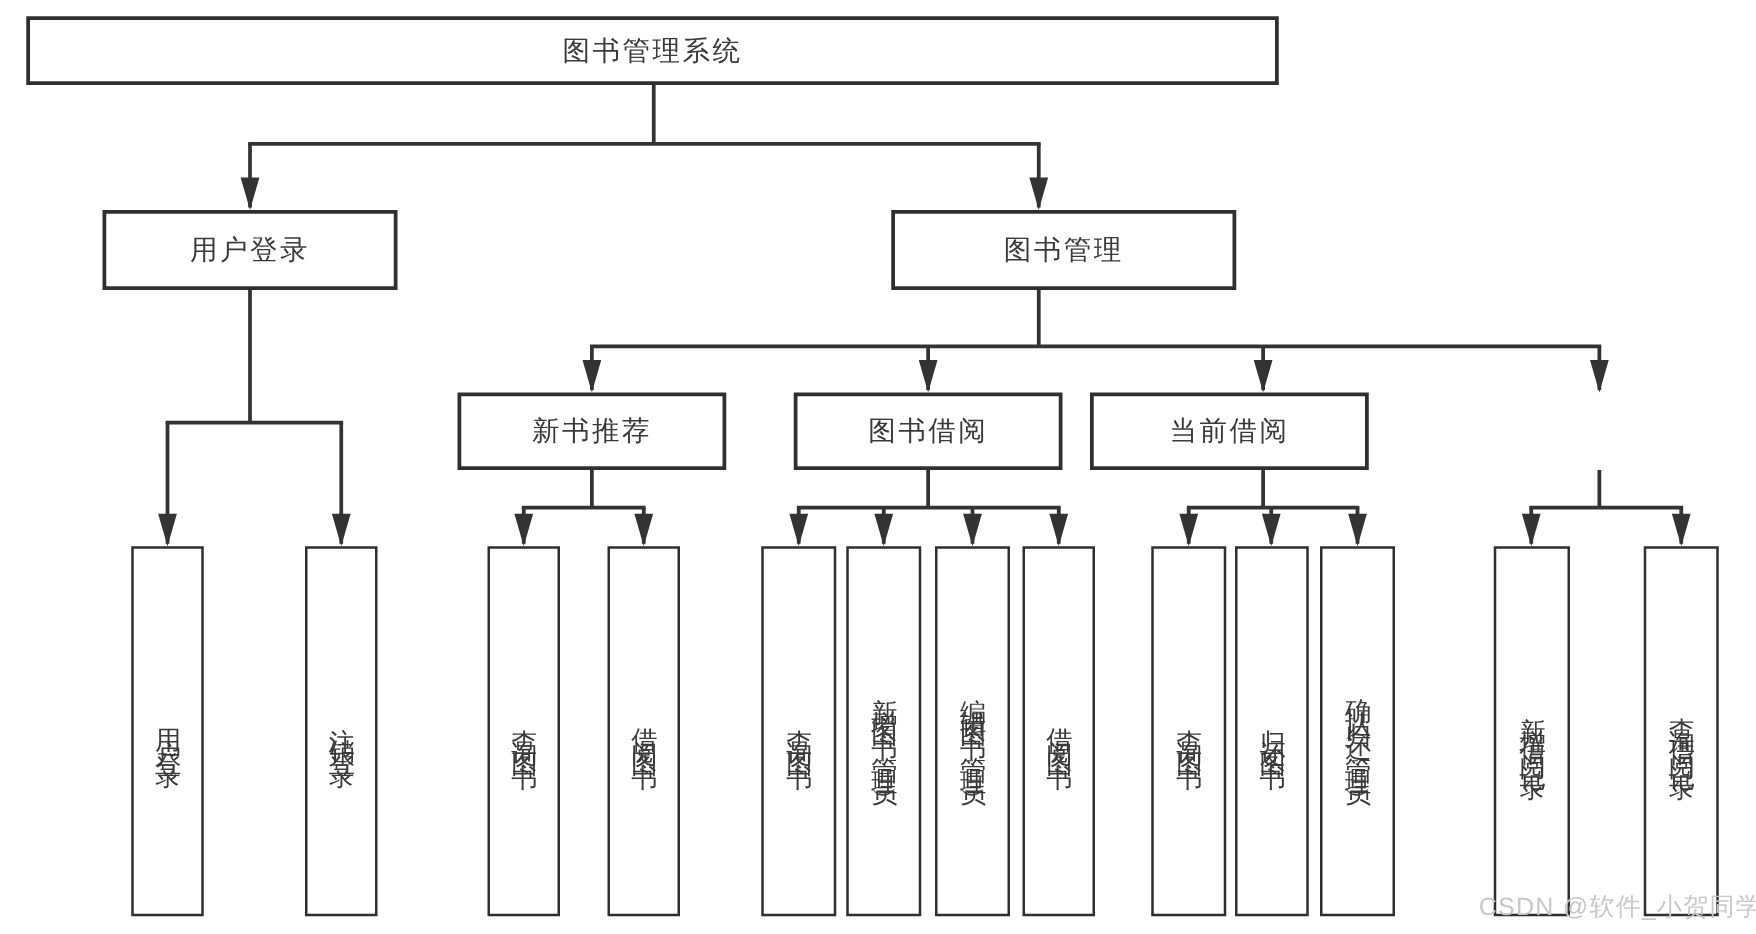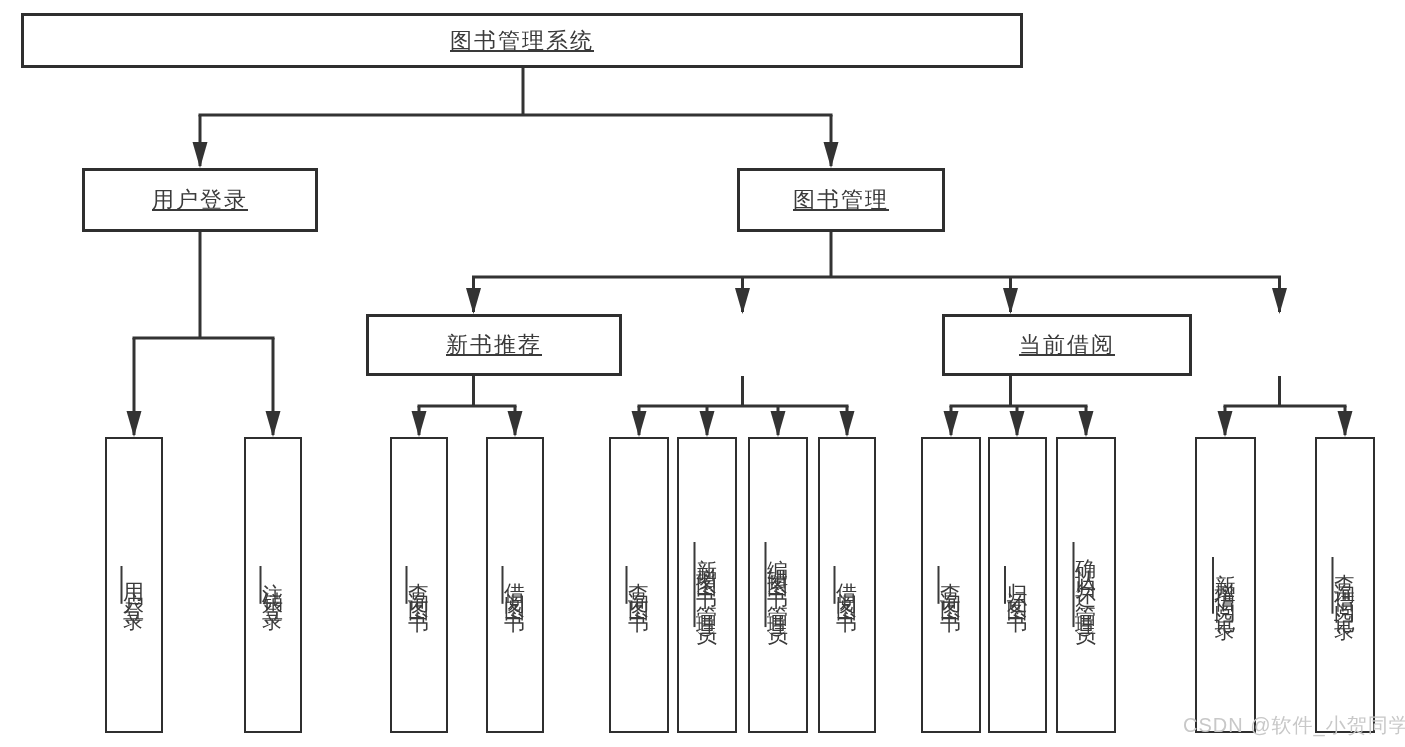--- a/index.html
+++ b/index.html
@@ -22,21 +22,20 @@
   .wires polygon{fill:var(--line);stroke:none;}
   .node{
     position:absolute;
     background:var(--background);
     border:3px solid var(--box-border);
     display:flex;
     align-items:center;
     justify-content:center;
     color:var(--text);
     z-index:2;
-    text-decoration:underline;
   }
   .node.h span{
     font-size:22px;
     letter-spacing:2px;
     white-space:nowrap;
   }
   .node.leaf{border-width:2.5px;}
   .node.leaf span{
     writing-mode:vertical-rl;
     text-orientation:mixed;
@@ -135,28 +134,31 @@
     </g>
   </svg>
 
   <div class="node h" style="left:21px;top:13px;width:1002px;height:55px">
     <span>图书管理系统</span>
   </div>
 
   <div class="node h" style="left:82px;top:168px;width:236px;height:64px">
     <span>用户登录</span>
   </div>
-  <div class="node h" style="left:737px;top:168px;width:208px;height:64px">
+  <div class="node h" style="left:713px;top:168px;width:276px;height:64px">
     <span>图书管理</span>
   </div>
 
-  <div class="node h" style="left:366px;top:314px;width:256px;height:62px">
+  <div class="node h" style="left:366px;top:314px;width:215px;height:62px">
     <span>新书推荐</span>
   </div>
-  <div class="node h" style="left:942px;top:314px;width:250px;height:62px">
+  <div class="node h" style="left:635px;top:314px;width:215px;height:62px">
+    <span>图书借阅</span>
+  </div>
+  <div class="node h" style="left:872px;top:314px;width:223px;height:62px">
     <span>当前借阅</span>
   </div>
 
   <div class="node leaf" style="left:105px;top:437px;width:58px;height:296px">
     <span>用户登录</span>
   </div>
   <div class="node leaf" style="left:244px;top:437px;width:58px;height:296px">
     <span>注销登录</span>
   </div>
 

